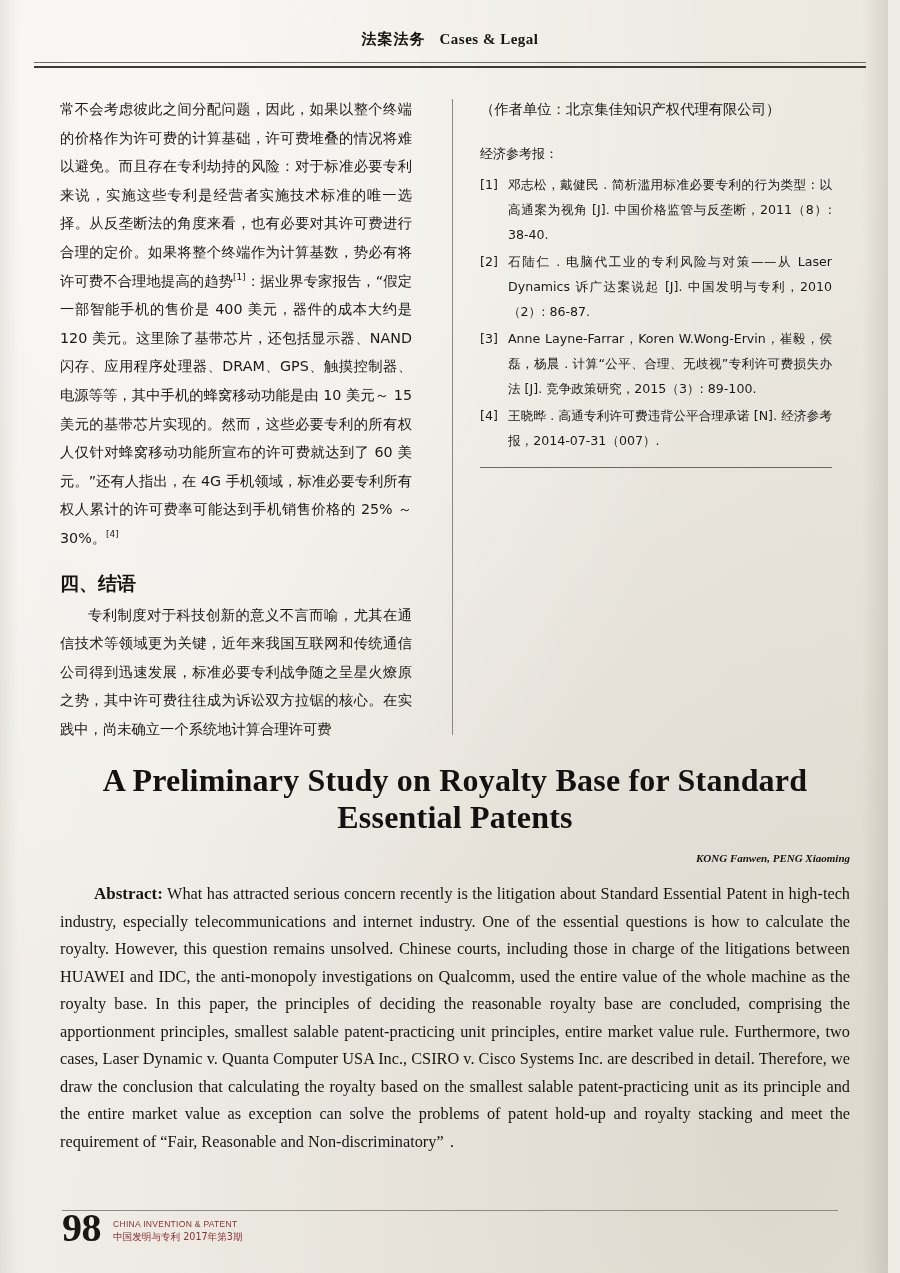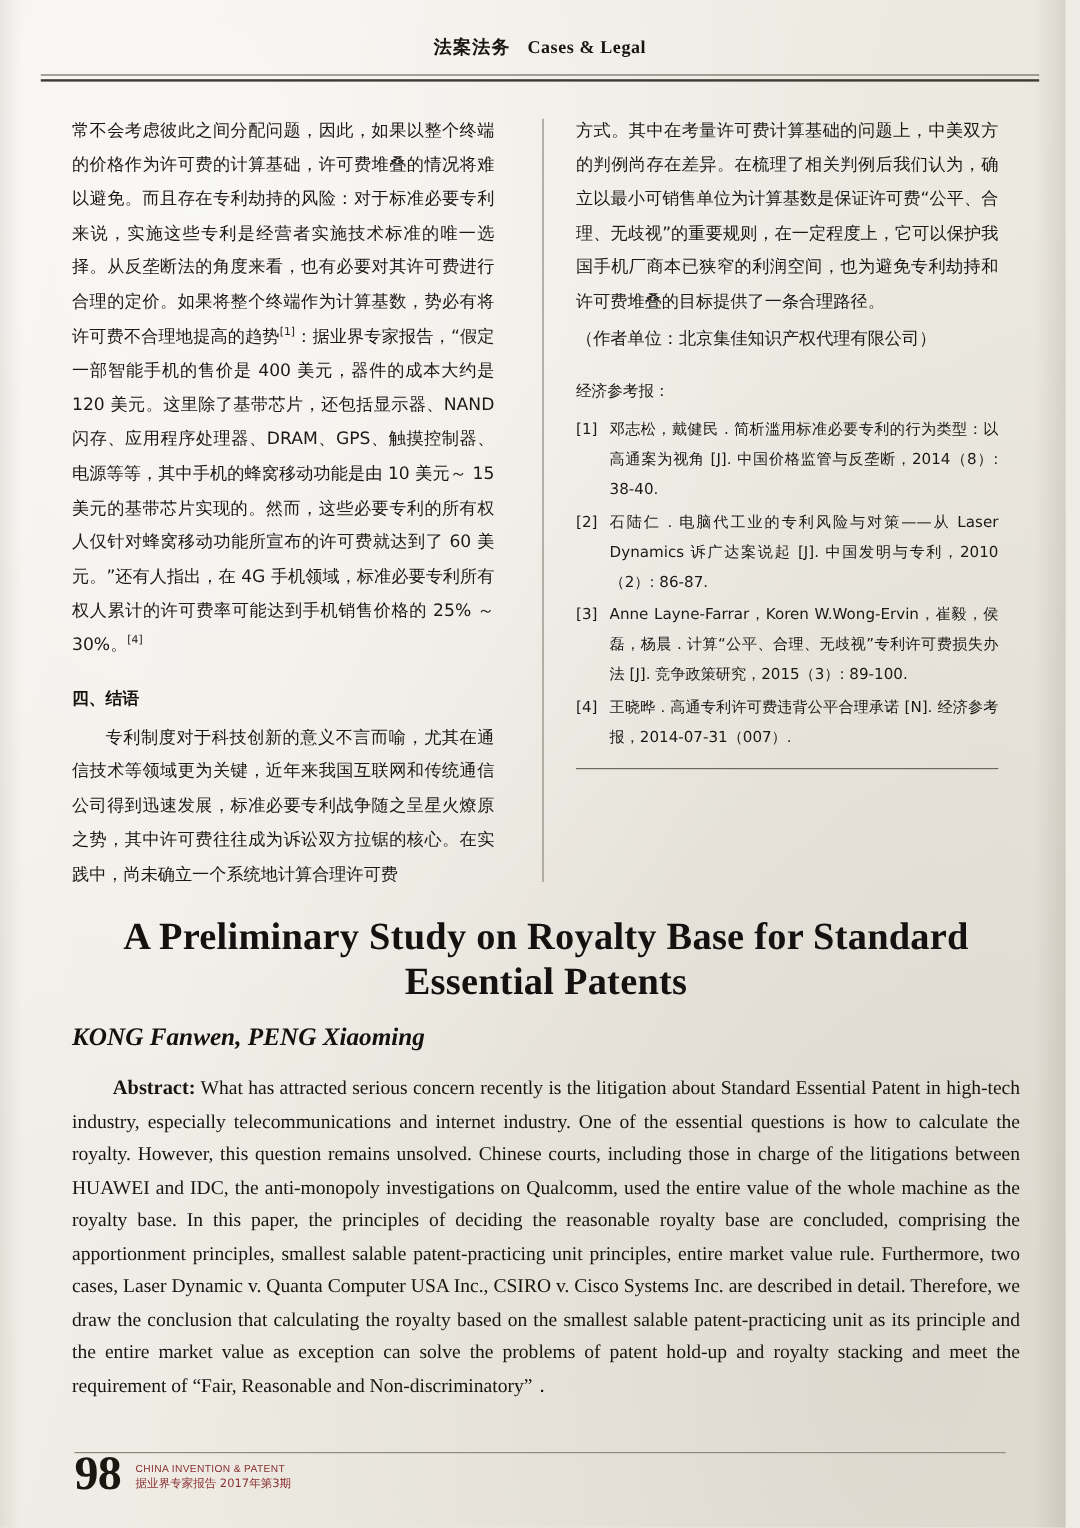--- a/index.html
+++ b/index.html
@@ -101,21 +101,21 @@
   }
   p.cn.indent { text-indent: 28px; }
   sup {
     font-size: 9px;
     vertical-align: super;
     line-height: 0;
   }
   .sec-title {
     margin: 16px 0 4px 0;
     font-family: "DejaVu Sans", sans-serif;
-    font-size: 14px;
+    font-size: 19px;
     font-weight: bold;
     line-height: 28px;
     color: #16140f;
   }
   
   .ref-head {
     margin: 18px 0 6px 0;
     font-family: "DejaVu Sans", sans-serif;
     font-size: 13px;
     line-height: 24px;
@@ -159,24 +159,24 @@
   }
   .en-title {
     text-align: center;
     font-family: "Liberation Serif", serif;
     font-size: 32px;
     font-weight: bold;
     color: #141210;
     letter-spacing: 0.2px;
   }
   .en-authors {
-    text-align: left;
+    text-align: right;
     margin-top: 16px;
     font-family: "Liberation Serif", serif;
-    font-size: 21px;
+    font-size: 11px;
     font-weight: bold;
     font-style: italic;
     color: #141210;
   }
   .en-para {
     margin-top: 16px;
     font-family: "Liberation Serif", serif;
     font-size: 16.3px;
     line-height: 27.5px;
     text-align: justify;
@@ -265,28 +265,27 @@
 
     <div class="col col-left">
       <p class="cn"><span>常不会考虑彼此之间分配问题，因此，如果以整个终端的价格作为许可费的计算基础，许可费堆叠的情况将难以避免。而且存在专利劫持的风险：对于标准必要专利来说，实施这些专利是经营者实施技术标准的唯一选择。从反垄断法的角度来看，也有必要对其许可费进行合理的定价。如果将整个终端作为计算基数，势必有将许可费不合理地提高的趋势</span><sup>[1]</sup><span>：据业界专家报告，“假定一部智能手机的售价是 400 美元，器件的成本大约是 120 美元。这里除了基带芯片，还包括显示器、NAND 闪存、应用程序处理器、DRAM、GPS、触摸控制器、电源等等，其中手机的蜂窝移动功能是由 10 美元～ 15 美元的基带芯片实现的。然而，这些必要专利的所有权人仅针对蜂窝移动功能所宣布的许可费就达到了 60 美元。”还有人指出，在 4G 手机领域，标准必要专利所有权人累计的许可费率可能达到手机销售价格的 25% ～ 30%。</span><sup>[4]</sup></p>
 
       <div class="sec-title">四、结语</div>
 
       <p class="cn indent">专利制度对于科技创新的意义不言而喻，尤其在通信技术等领域更为关键，近年来我国互联网和传统通信公司得到迅速发展，标准必要专利战争随之呈星火燎原之势，其中许可费往往成为诉讼双方拉锯的核心。在实践中，尚未确立一个系统地计算合理许可费</p>
     </div>
 
     <div class="col col-right">
-      <p class="cn">方式。其中在考量许可费计算基础的问题上，中美双方的判例尚存在差异。在梳理了相关判例后我们认为，确立以最小可销售单位为计算基数是保证许可费“公平、合理、无歧视”的重要规则，在一定程度上，它可以保护我国手机厂商本已狭窄的利润空间，也为避免专利劫持和许可费堆叠的目标提供了一条合理路径。</p>
       <p class="cn">（作者单位：北京集佳知识产权代理有限公司）</p>
 
       <div class="ref-head">经济参考报：</div>
 
       <div class="ref-item">
         <div class="ref-num">[1]</div>
-        <div class="ref-text">邓志松，戴健民 . 简析滥用标准必要专利的行为类型：以高通案为视角 [J]. 中国价格监管与反垄断，2014（8）: 38-40.</div>
+        <div class="ref-text">邓志松，戴健民 . 简析滥用标准必要专利的行为类型：以高通案为视角 [J]. 中国价格监管与反垄断，2011（8）: 38-40.</div>
       </div>
       <div class="ref-item">
         <div class="ref-num">[2]</div>
         <div class="ref-text">石陆仁 . 电脑代工业的专利风险与对策——从 Laser Dynamics 诉广达案说起 [J]. 中国发明与专利，2010（2）: 86-87.</div>
       </div>
       <div class="ref-item">
         <div class="ref-num">[3]</div>
         <div class="ref-text">Anne Layne-Farrar，Koren W.Wong-Ervin，崔毅，侯磊，杨晨 . 计算“公平、合理、无歧视”专利许可费损失办法 [J]. 竞争政策研究，2015（3）: 89-100.</div>
       </div>
       <div class="ref-item">
@@ -302,19 +301,19 @@
     <div class="en-title">A Preliminary Study on Royalty Base for Standard Essential Patents</div>
     <div class="en-authors">KONG Fanwen, PENG Xiaoming</div>
     <p class="en-para"><span class="lead">Abstract:</span><span> What has attracted serious concern recently is the litigation about Standard Essential Patent in high-tech industry, especially telecommunications and internet industry. One of the essential questions is how to calculate the royalty. However, this question remains unsolved. Chinese courts, including those in charge of the litigations between HUAWEI and IDC, the anti-monopoly investigations on Qualcomm, used the entire value of the whole machine as the royalty base. In this paper, the principles of deciding the reasonable royalty base are concluded, comprising the apportionment principles, smallest salable patent-practicing unit principles, entire market value rule. Furthermore, two cases, Laser Dynamic v. Quanta Computer USA Inc., CSIRO v. Cisco Systems Inc. are described in detail. Therefore, we draw the conclusion that calculating the royalty based on the smallest salable patent-practicing unit as its principle and the entire market value as exception can solve the problems of patent hold-up and royalty stacking and meet the requirement of “Fair, Reasonable and Non-discriminatory”．</span></p>
   </div>
 
   <div class="footer-rule"></div>
   <div class="footer">
     <div class="folio">98</div>
     <div class="footer-texts">
       <div class="footer-en">CHINA INVENTION &amp; PATENT</div>
-      <div class="footer-cn">据业界专家报告 2017年第3期</div>
+      <div class="footer-cn">中国发明与专利 2017年第3期</div>
     </div>
   </div>
 
   <div class="edge-shadow"></div>
   <div class="edge-shadow-left"></div>
 </div>
 
 </body></html>

